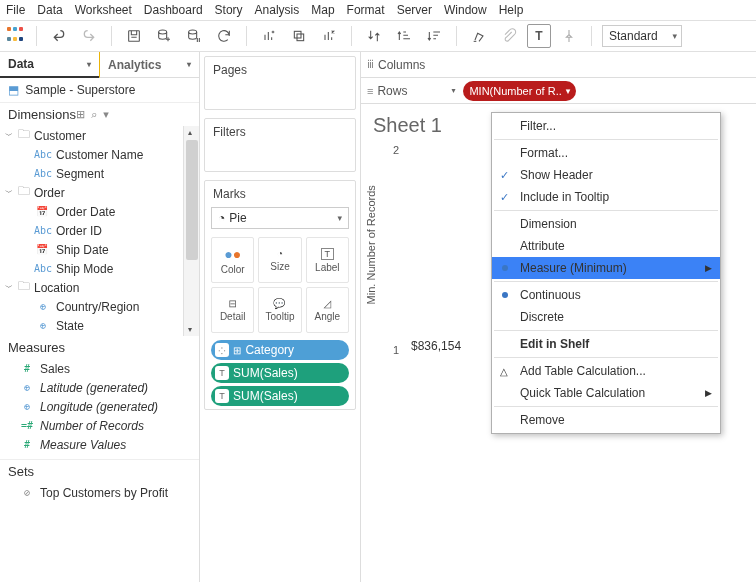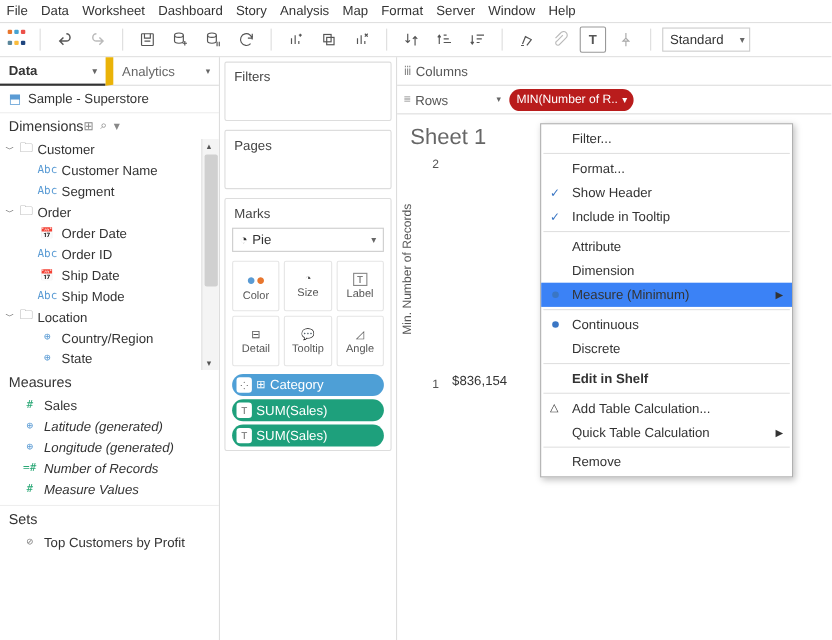--- a/index.html
+++ b/index.html
@@ -12,21 +12,21 @@
   .tb-sep { width: 1px; height: 20px; background: #ddd; margin: 0 4px; }
   .tb-btn { width: 24px; height: 24px; display: flex; align-items: center; justify-content: center; color: #555; border-radius: 2px; }
   .tb-btn svg { width: 16px; height: 16px; }
   .tb-select { border: 1px solid #ccc; height: 22px; padding: 0 18px 0 6px; font-size: 12px; display: flex; align-items: center; position: relative; min-width: 80px;}
   .tb-select::after { content: "▾"; position: absolute; right: 4px; font-size: 9px; color: #666;}
   .main { display: flex; height: calc(100% - 52px); }
   .left { width: 200px; border-right: 1px solid #ddd; display: flex; flex-direction: column; }
   .tabs { display: flex; height: 26px; }
   .tabs > div { flex: 1; display: flex; align-items: center; justify-content: space-between; padding: 0 8px; border-bottom: 1px solid #ddd; }
   .tabs > div:first-child { border-bottom: 2px solid #333; font-weight: 600; }
-  .tabs > div:not(:first-child) { color: #666; border-left: 7px solid #eab308;}
+  .tabs > div:not(:first-child) { color: #666; border-left: 1px solid #eab308; font-weight: bold;}
   .caret { font-size: 8px; color: #666; }
   .src { padding: 5px 8px; display: flex; align-items: center; gap: 6px; border-bottom: 1px solid #eee; }
   .section-hdr { display: flex; align-items: center; justify-content: flex-start; padding: 4px 8px; font-weight: 400; font-size: 13px; }
   .section-hdr .tools { display: flex; gap: 6px; color: #888; font-size: 11px;}
   .tree { flex: 1; overflow-y: auto; position: relative; }
   .tree-row { display: flex; align-items: center; height: 19px; padding-left: 4px; gap: 4px; font-size: 12px;}
   .ind1 { padding-left: 18px; } .ind2 { padding-left: 34px; }
   .exp { font-size: 8px; color: #555; width: 10px; display: inline-block; text-align: center;}
   .folder { color: #888; }
   .ico { width: 18px; display: inline-block; text-align: center; font-size: 10px; color: #888; font-family: monospace;}
@@ -303,24 +303,24 @@
     <div class="tree" style="flex:none;height:24px;">
       <div class="tree-row ind1">
           <span class="ico set">⊘</span>
           <span>Top Customers by Profit</span>
         </div>
     </div>
   </div>
 
   <div class="mid">
     <div class="panel" style="height:54px">
+        <div class="panel-hd">Pages</div>
+      </div>
+    <div class="panel" style="height:54px">
         <div class="panel-hd">Filters</div>
-      </div>
-    <div class="panel" style="height:54px">
-        <div class="panel-hd">Pages</div>
       </div>
     <div class="panel">
       <div class="panel-hd">Marks</div>
       <div class="marks-type">
         <span style="display:flex;gap:4px;align-items:center">
             <span>◔</span>
             <span>Pie</span>
           </span>
         <span style="font-size:9px;color:#666">▾</span>
       </div>
@@ -408,24 +408,24 @@
       <div class="ctx-item">
           <span class="ctx-check">✓</span>
           <span>Show Header</span>
         </div>
       <div class="ctx-item">
           <span class="ctx-check">✓</span>
           <span>Include in Tooltip</span>
         </div>
       <div class="ctx-sep"></div>
       <div class="ctx-item">
+          <span>Dimension</span>
+        </div>
+      <div class="ctx-item">
           <span>Attribute</span>
-        </div>
-      <div class="ctx-item">
-          <span>Dimension</span>
         </div>
       <div class="ctx-item" style="background:#3b82f6">
           <span class="ctx-dot"></span>
           <span>Measure (Minimum)</span>
           <span class="ctx-arrow">▶</span>
         </div>
       <div class="ctx-sep"></div>
       <div class="ctx-item">
           <span class="ctx-dot"></span>
           <span>Continuous</span>

